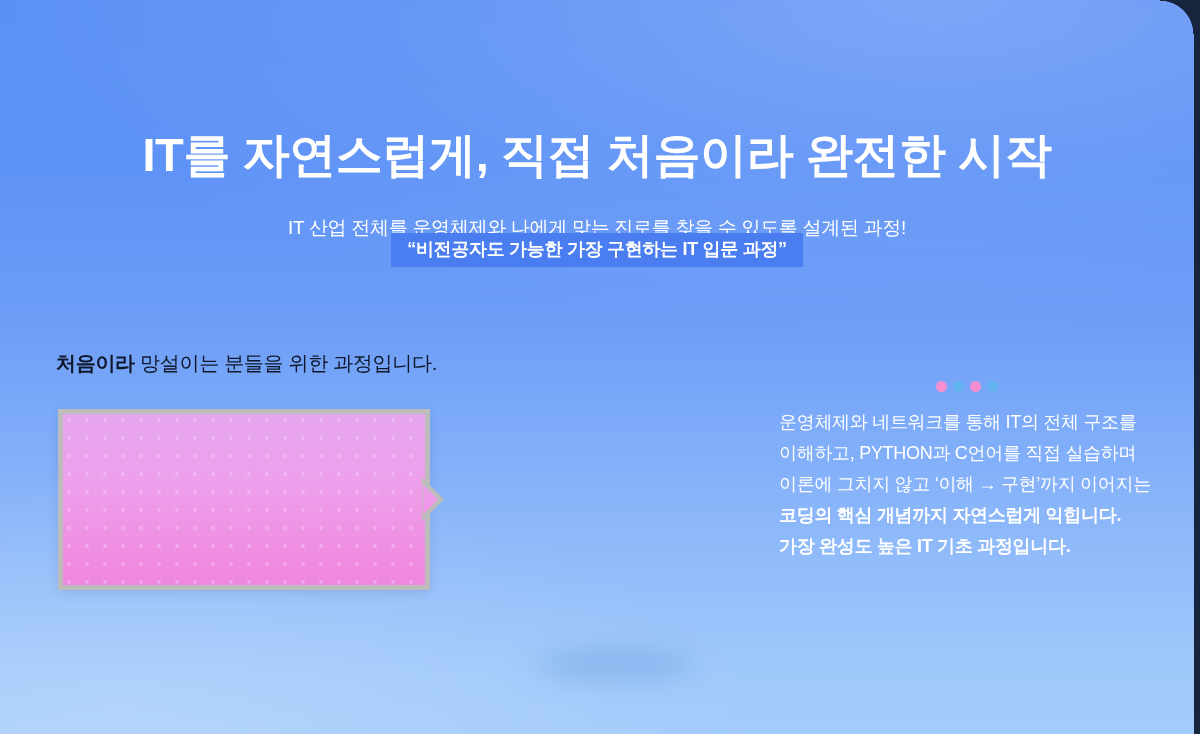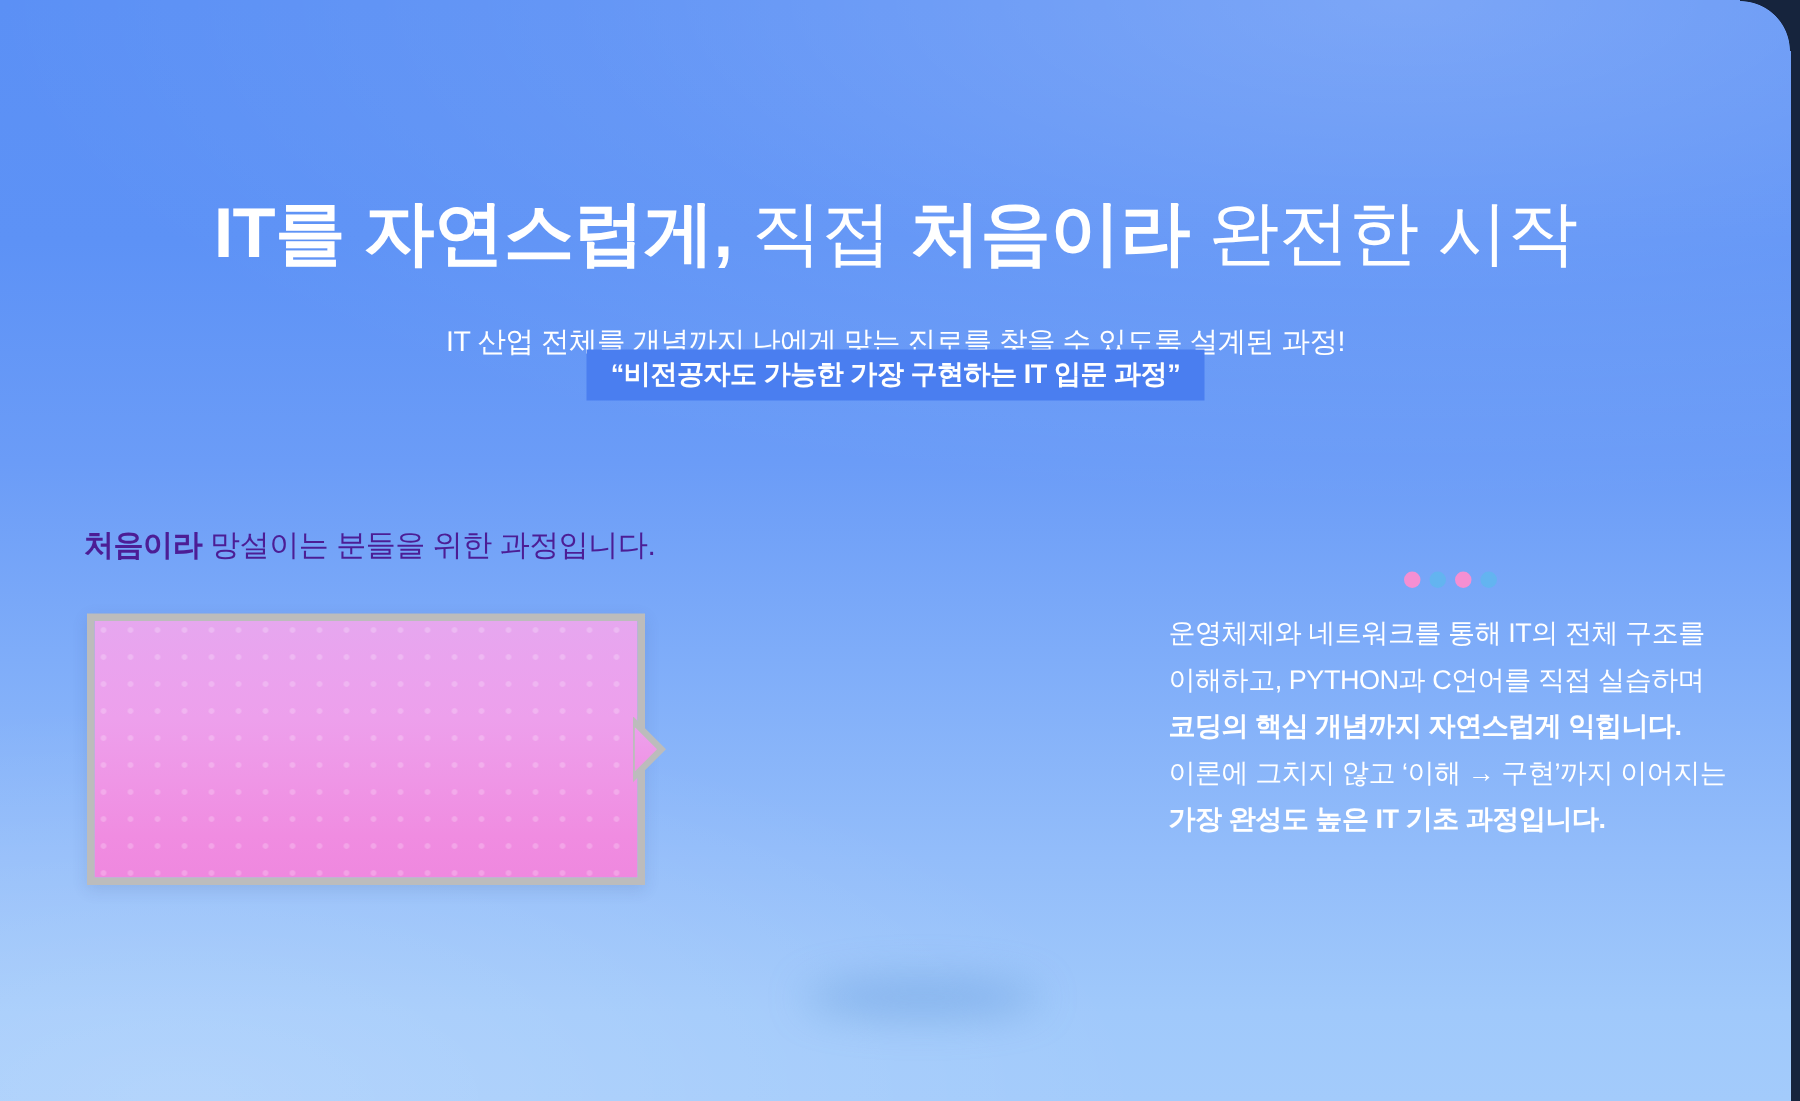--- a/index.html
+++ b/index.html
@@ -73,21 +73,21 @@
     left: 0;
     width: 1194px;
     text-align: center;
     color: #ffffff;
     font-size: 47px;
     line-height: 1.18;
     letter-spacing: -0.4px;
     white-space: nowrap;
   }
   .headline .w-bold { font-weight: 700; }
-  .headline .w-thin { font-weight: 400; text-align: center; }
+  .headline .w-thin { font-weight: 700; text-align: center; }
 
   
   .subtitle {
     position: absolute;
     top: 196px;
     left: 0;
     width: 1194px;
     text-align: center;
     color: #ffffff;
     font-size: 19px;
@@ -113,21 +113,21 @@
     letter-spacing: -0.3px;
     padding: 4px 16px 6px 16px;
     white-space: nowrap;
   }
 
   
   .section-heading {
     position: absolute;
     top: 350px;
     left: 56px;
-    color: #4c1d95;
+    color: #0f172a;
     font-size: 20px;
     font-weight: 400;
     letter-spacing: -0.3px;
     white-space: nowrap;
   }
   .section-heading .w-bold { font-weight: 700; }
 
   
   .card-wrap {
     position: absolute;
@@ -224,21 +224,21 @@
 
 <div id="hero">
 
   <div class="bg-base"></div>
   <div class="bg-sheen"></div>
 
   <h1 class="headline">
     <span class="w-bold">IT를 자연스럽게,</span><span class="w-thin"> 직접 </span><span class="w-bold">처음이라</span><span class="w-thin"> 완전한 시작</span>
   </h1>
 
-  <p class="subtitle">IT 산업 전체를 개념까지 나에게 맞는 진로를 찾을 수 있도록 설계된 과정!</p>
+  <p class="subtitle">IT 산업 전체를 운영체제와 나에게 맞는 진로를 찾을 수 있도록 설계된 과정!</p>
 
   <div class="badge-row">
     <span class="badge">“비전공자도 가능한 가장 구현하는 IT 입문 과정”</span>
   </div>
 
   <div class="section-heading">
     <span class="w-bold">처음이라</span><span> 망설이는 분들을 위한 과정입니다.</span>
   </div>
 
   <div class="card-wrap">
@@ -250,22 +250,22 @@
   <div class="dots">
     <span class="dot" style="background: rgb(245, 143, 210);"></span>
     <span class="dot" style="background: rgb(99, 180, 240);"></span>
     <span class="dot" style="background: rgb(245, 143, 210);"></span>
     <span class="dot" style="background: rgb(99, 180, 240);"></span>
   </div>
 
   <div class="right-copy">
     <div class="line">운영체제와 네트워크를 통해 IT의 전체 구조를</div>
     <div class="line">이해하고, PYTHON과 C언어를 직접 실습하며</div>
+    <div class="line">이론에 그치지 않고 ‘이해 → 구현’까지 이어지는</div>
     <div class="line bold">코딩의 핵심 개념까지 자연스럽게 익힙니다.</div>
-    <div class="line">이론에 그치지 않고 ‘이해 → 구현’까지 이어지는</div>
     <div class="line bold">가장 완성도 높은 IT 기초 과정입니다.</div>
   </div>
 
   <div class="smudge"></div>
 
   <div class="corner-cap"></div>
   <div class="right-edge"></div>
 </div>
 
 </body></html>

